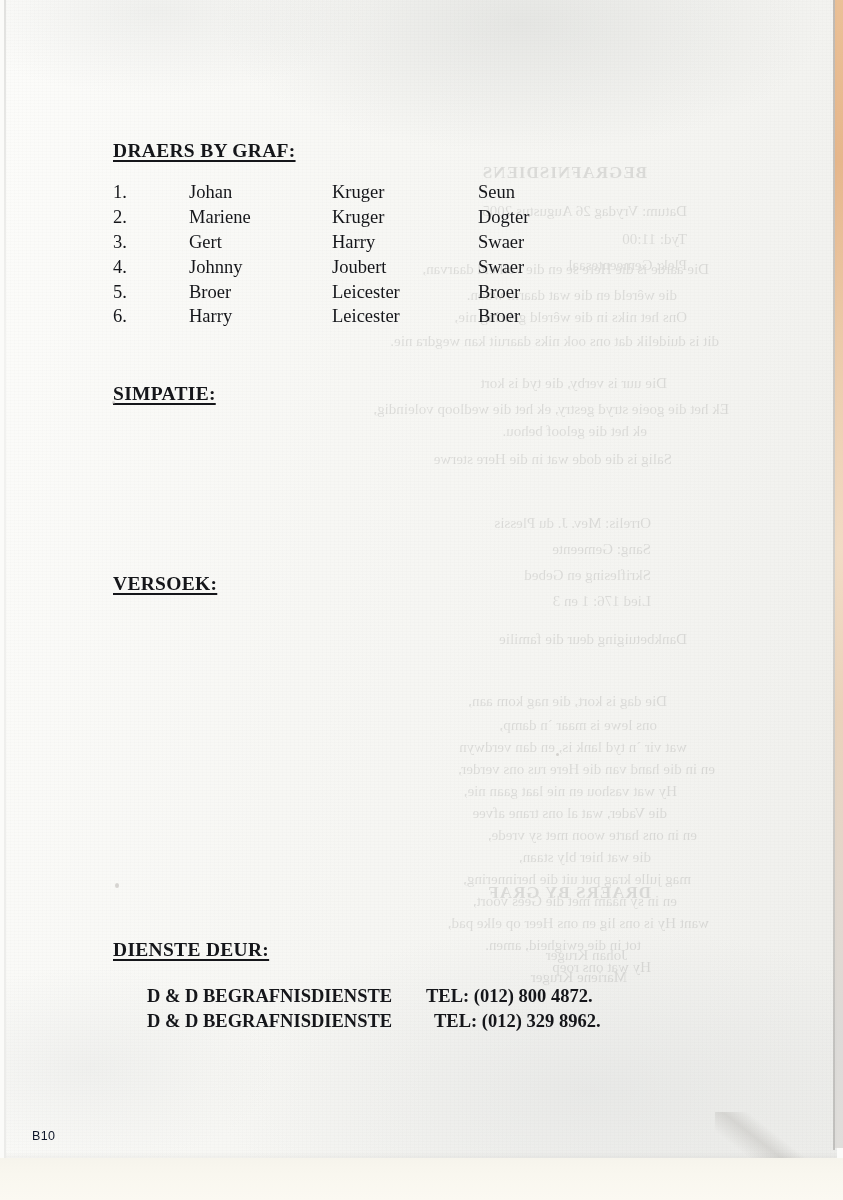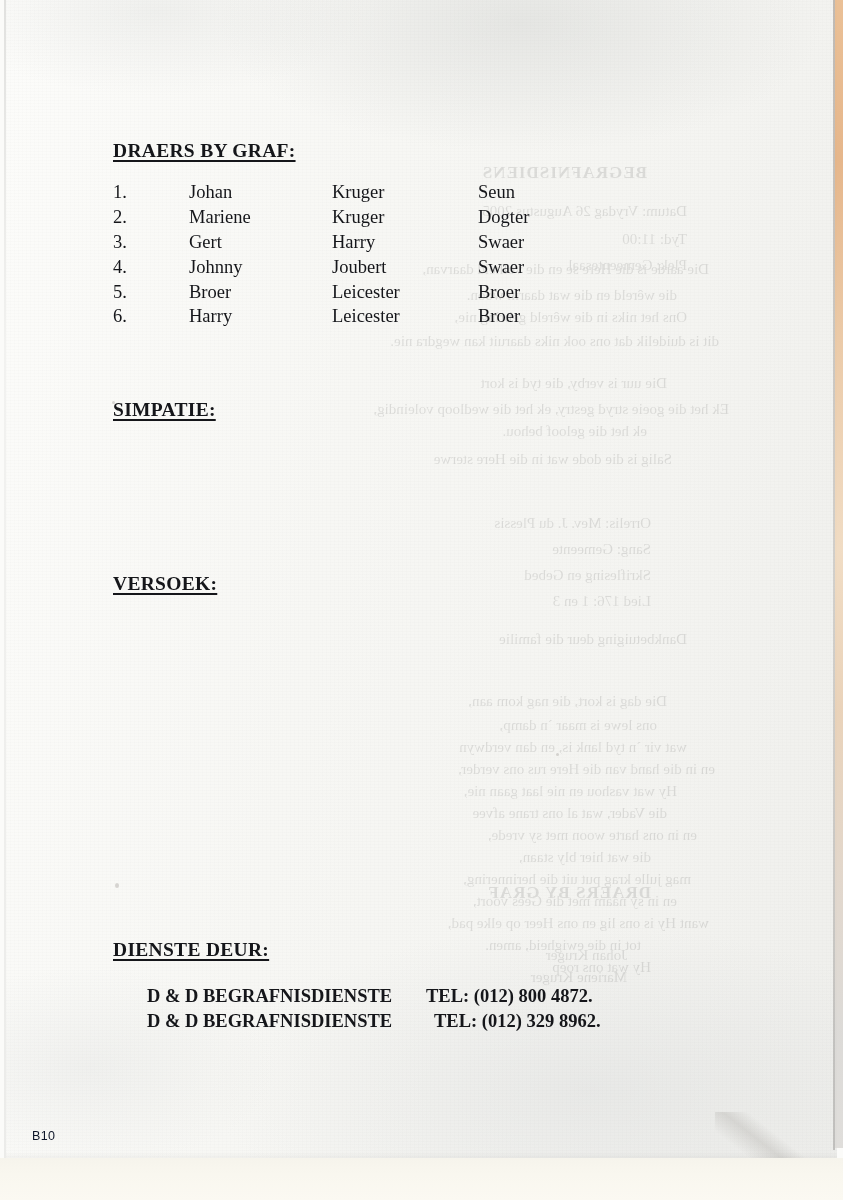--- a/index.html
+++ b/index.html
@@ -259,21 +259,21 @@
         </tr>
         <tr>
           <td class="c-num">6.</td>
           <td class="c-first">Harry</td>
           <td class="c-last">Leicester</td>
           <td class="c-rel">Broer</td>
         </tr>
       </tbody>
     </table>
 
-    <div class="heading" style="left:113px; top:383px;margin-top:16px;">SIMPATIE:</div>
+    <div class="heading" style="left:113px; top:383px;">SIMPATIE:</div>
 
     <div class="heading" style="left:113px; top:573px;">VERSOEK:</div>
 
     <div class="heading" style="left:113px; top:939px;">DIENSTE DEUR:</div>
 
     <div class="footer-block">
       <div class="footer-row">
         <span class="f-name">D &amp; D BEGRAFNISDIENSTE</span>
         <span class="f-tel">TEL: (012) 800 4872.</span>
       </div>

